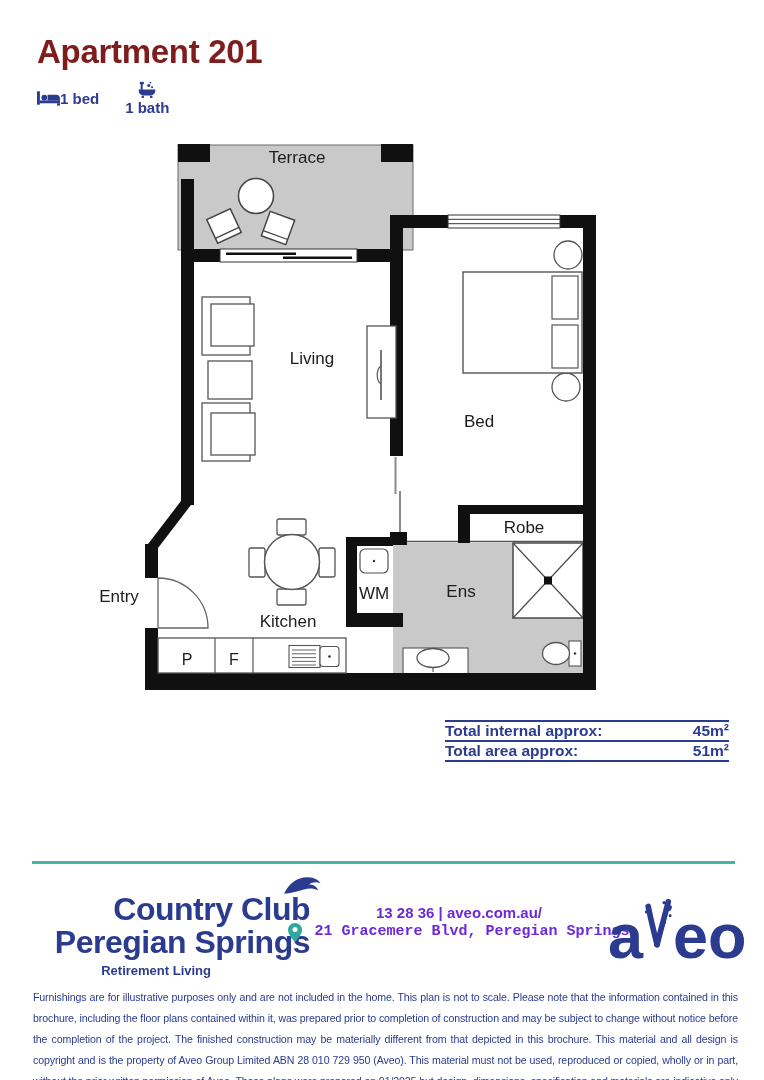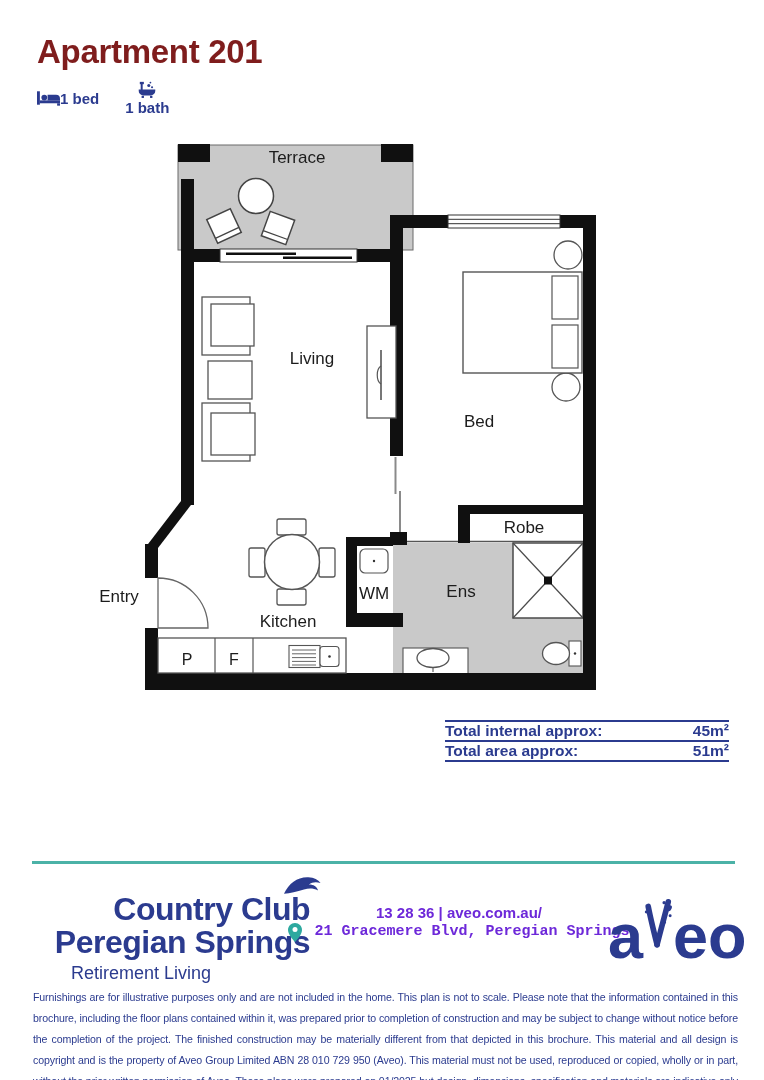--- a/index.html
+++ b/index.html
@@ -35,21 +35,21 @@
     height:20px; border-bottom:2.5px solid #2b3b8f;
     font-size:15.5px; color:#2b3b8f;
   }
   .area-row.bold { font-weight:700; }
 
   
   .divider { position:absolute; left:32px; top:861px; width:703px; height:3px; background:#4bb2a7; }
 
   .community-logo { position:absolute; left:36px; top:893px; width:274px; text-align:right; color:#2b3b8f; }
   .community-line { font-size:32px; font-weight:700; letter-spacing:-0.5px; line-height:33px; white-space:nowrap; }
-  .community-tagline { font-size:18px; font-weight:400; margin-top:4px; padding-right:99px; }
+  .community-tagline { font-size:13px; font-weight:700; margin-top:4px; padding-right:99px; }
   .wave-icon { position:absolute; left:283px; top:875px; }
 
   .contact-block {
     position:absolute; left:330px; top:904px; width:258px;
     text-align:center; font-size:15px; font-weight:700; color:#6d28d9; line-height:18.5px;
   }
   .addr-line { display:flex; align-items:center; justify-content:center; gap:12px; margin-top:0; white-space:nowrap;font-family:Liberation Mono, monospace; }
   .pin-icon svg { display:block; }
 
   .aveo-logo { position:absolute; left:608px; top:897px; display:flex; align-items:flex-end; color:#2b3b8f; }

